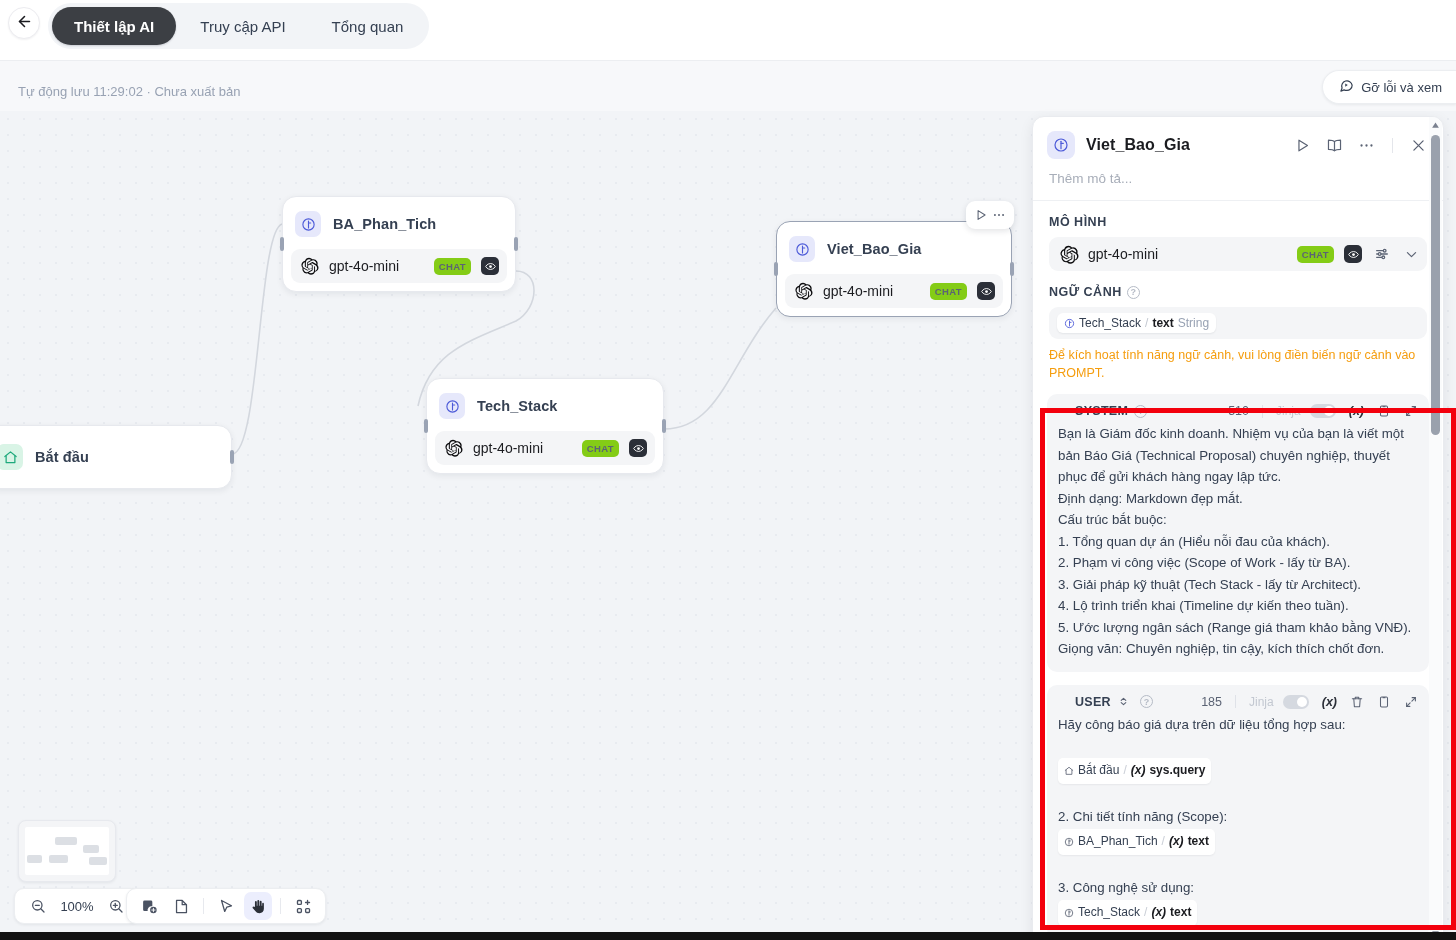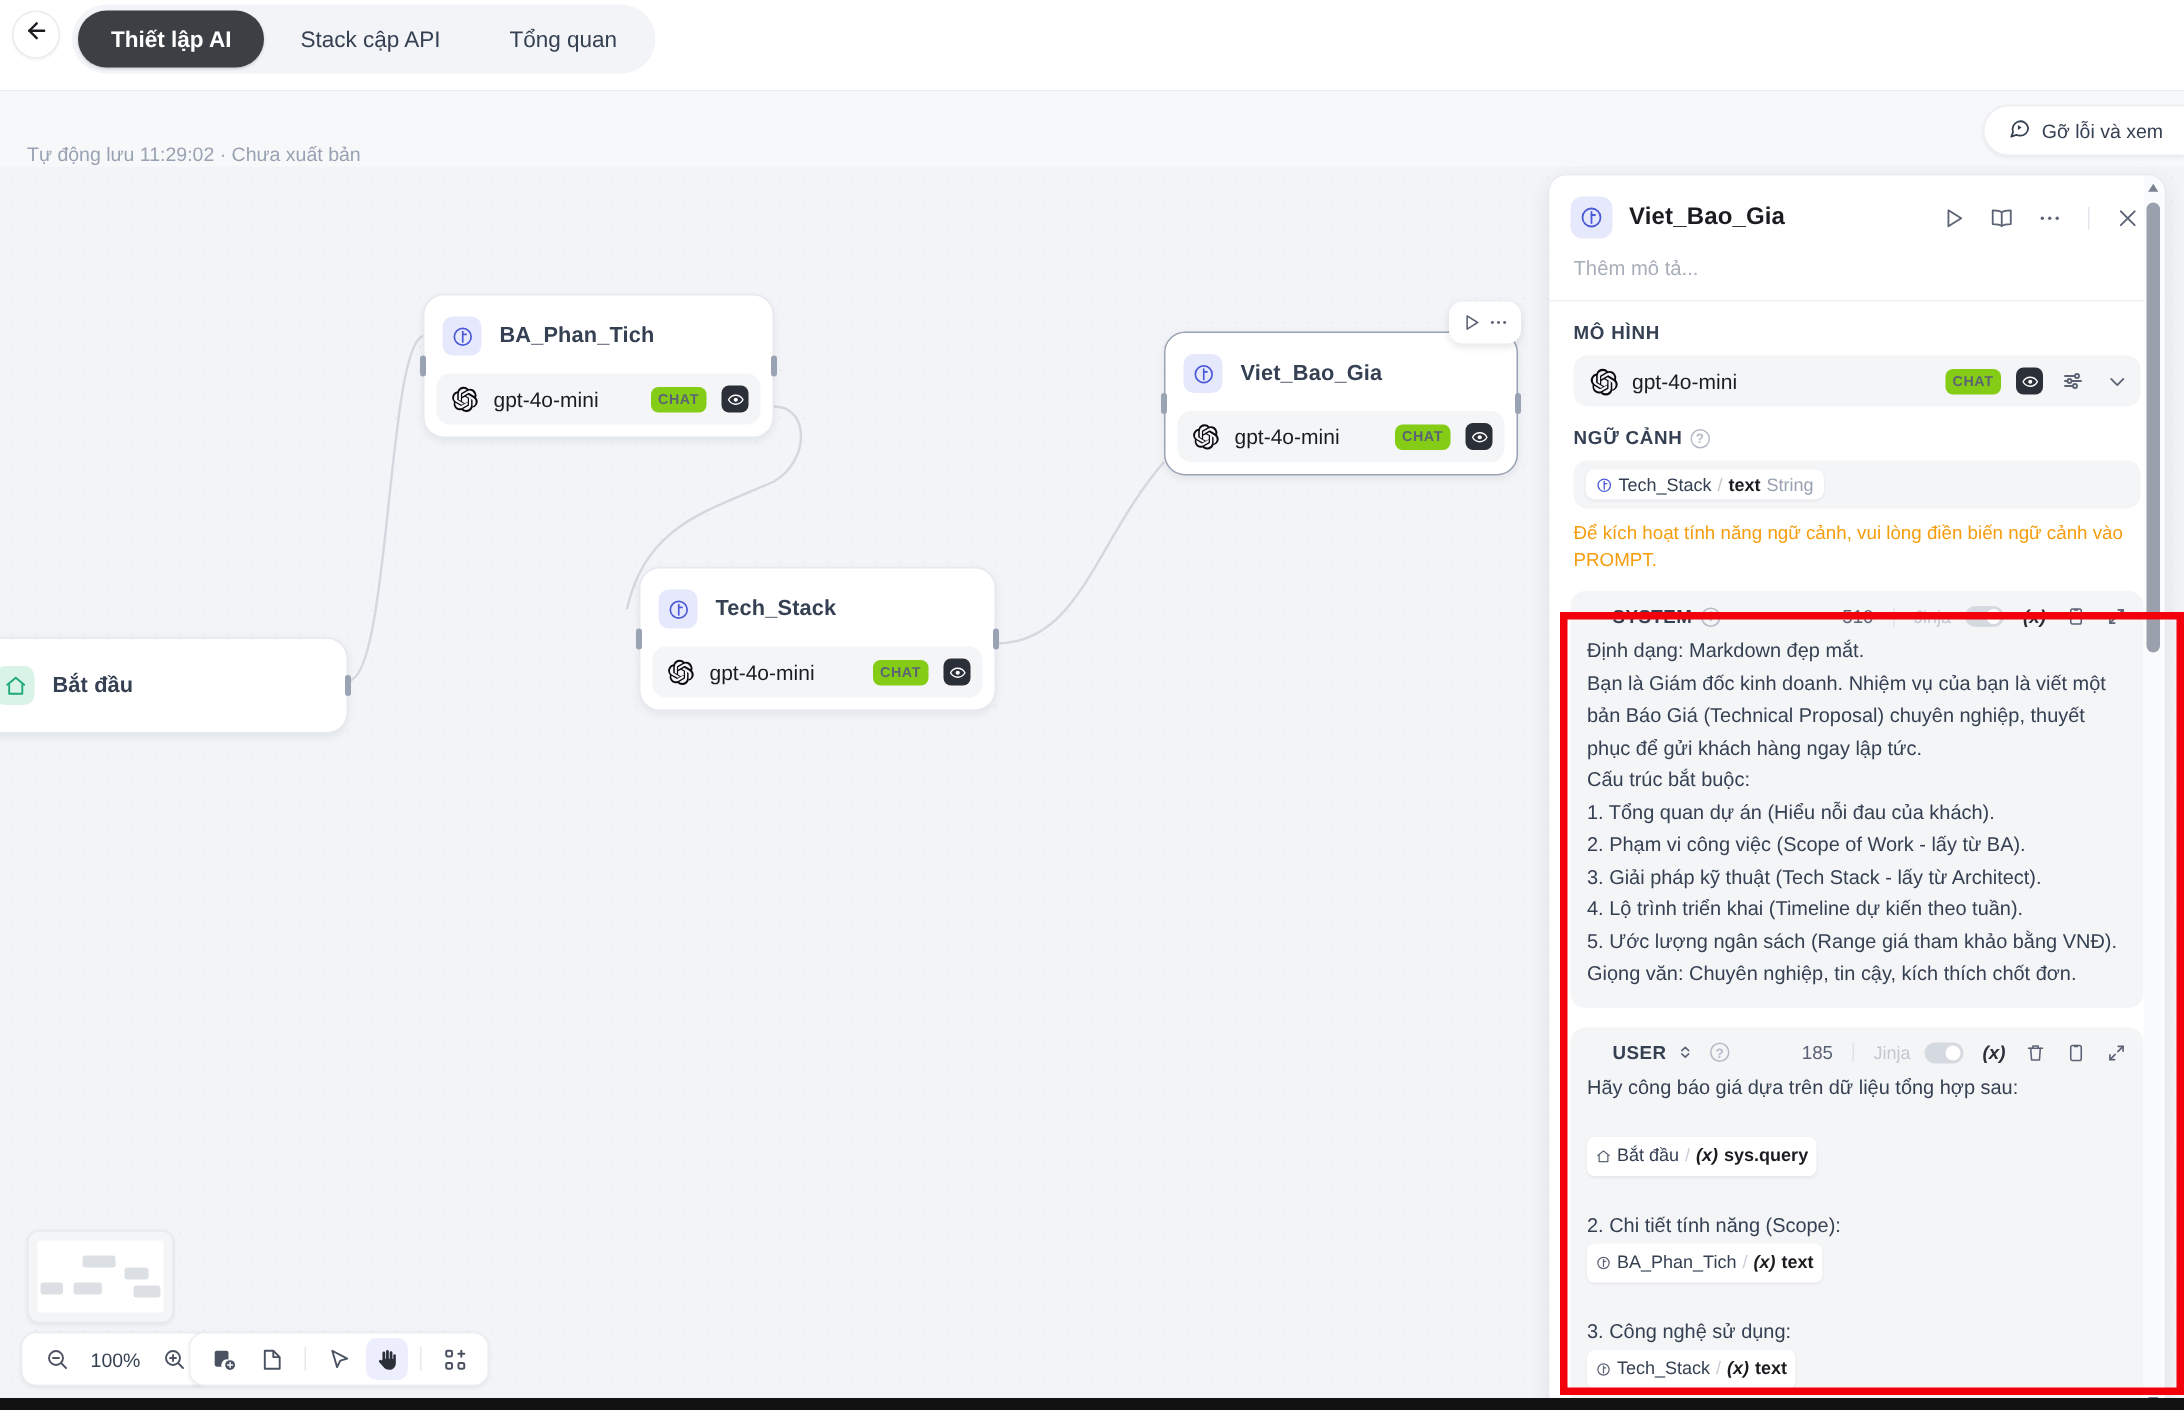--- a/index.html
+++ b/index.html
@@ -44,21 +44,21 @@
     position: absolute; top: 60px; left: 0; width: 1456px; height: 1px;
     background: #eceef1;
   }
 
   
   .subbar {
     position: absolute; top: 61px; left: 0; width: 1456px; height: 50px;
     background: #f7f8fa;
   }
   .autosave {
-    position: absolute; left: 18px; top: 34px;
+    position: absolute; left: 18px; top: 23px;
     font-size: 13px; color: #98a2b3; white-space: nowrap;
   }
   .debug-btn {
     position: absolute; right: 0px; top: 70px;
     height: 34px; border-radius: 17px 0 0 17px;
     background: #ffffff; border: 1px solid #eceef1; border-right: none;
     display: flex; align-items: center; gap: 7px;
     padding: 0 14px 0 16px; font-size: 13px; color: #354052;
     box-shadow: 0 1px 3px rgba(16,24,40,.07); cursor: pointer;
     white-space: nowrap;
@@ -254,21 +254,21 @@
   <div class="back-btn">
     <span>
       <svg width="17" height="17" viewBox="0 0 24 24" fill="none" stroke="currentColor" stroke-width="2.2" stroke-linecap="round" stroke-linejoin="round">
           <path d="M19 12H5"></path>
           <path d="M12 19l-7-7 7-7"></path>
         </svg>
     </span>
   </div>
   <div class="tabs-wrap">
     <div class="tab active">Thiết lập AI</div>
-    <div class="tab">Stack cập API</div>
+    <div class="tab">Truy cập API</div>
     <div class="tab">Tổng quan</div>
   </div>
 </div>
 <div class="topbar-sep"></div>
 
 <div class="subbar">
   <div class="autosave">Tự động lưu 11:29:02 · Chưa xuất bản</div>
 </div>
 <div class="debug-btn">
   <span>
@@ -582,22 +582,22 @@
         <span class="pb-ico">
           <svg width="14" height="14" viewBox="0 0 24 24" fill="none" stroke="currentColor" stroke-width="1.9" stroke-linecap="round" stroke-linejoin="round">
               <path d="M14 4.5h5.5V10"></path>
               <path d="M10 19.5H4.5V14"></path>
               <path d="M19.5 4.5L13.5 10.5"></path>
               <path d="M4.5 19.5l6-6"></path>
             </svg>
         </span>
       </div>
       <div class="pb-body">
+        <div class="ln">Bạn là Giám đốc kinh doanh. Nhiệm vụ của bạn là viết một bản Báo Giá (Technical Proposal) chuyên nghiệp, thuyết phục để gửi khách hàng ngay lập tức.</div>
         <div class="ln">Định dạng: Markdown đẹp mắt.</div>
-        <div class="ln">Bạn là Giám đốc kinh doanh. Nhiệm vụ của bạn là viết một bản Báo Giá (Technical Proposal) chuyên nghiệp, thuyết phục để gửi khách hàng ngay lập tức.</div>
         <div class="ln">Cấu trúc bắt buộc:</div>
         <div class="ln">1. Tổng quan dự án (Hiểu nỗi đau của khách).</div>
         <div class="ln">2. Phạm vi công việc (Scope of Work - lấy từ BA).</div>
         <div class="ln">3. Giải pháp kỹ thuật (Tech Stack - lấy từ Architect).</div>
         <div class="ln">4. Lộ trình triển khai (Timeline dự kiến theo tuần).</div>
         <div class="ln">5. Ước lượng ngân sách (Range giá tham khảo bằng VNĐ).</div>
         <div class="ln">Giọng văn: Chuyên nghiệp, tin cậy, kích thích chốt đơn.</div>
       </div>
     </div>
 

